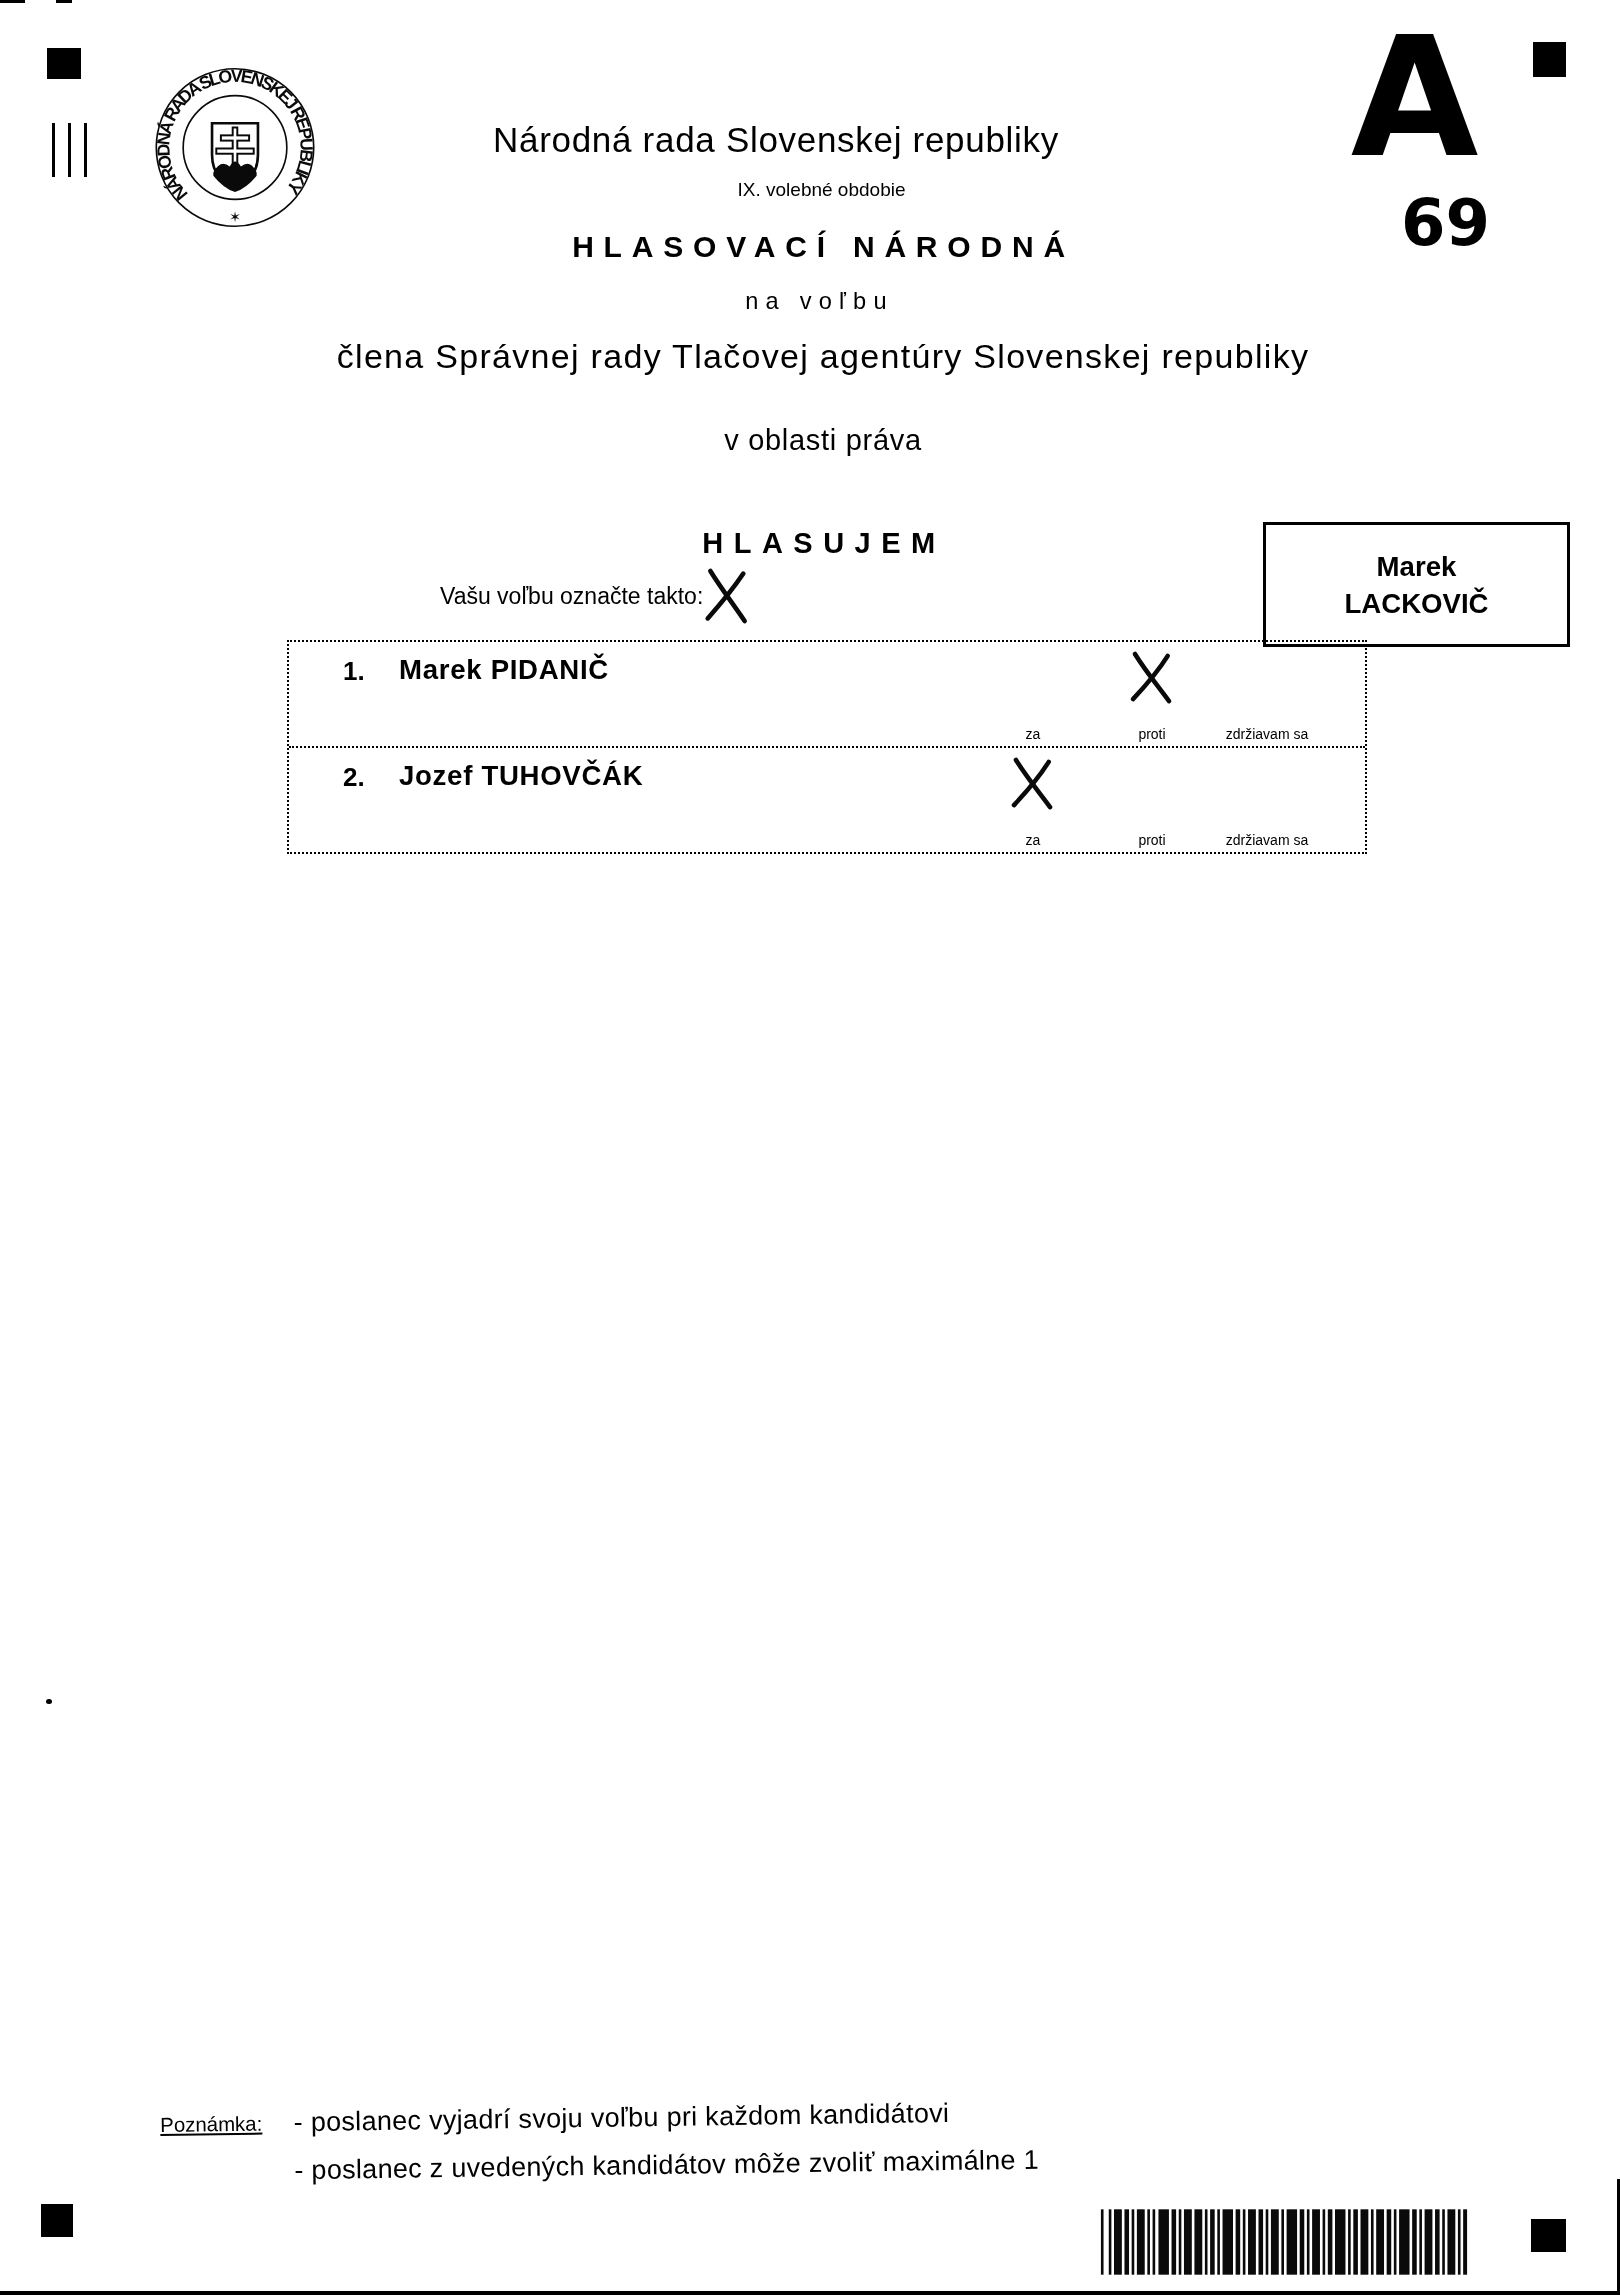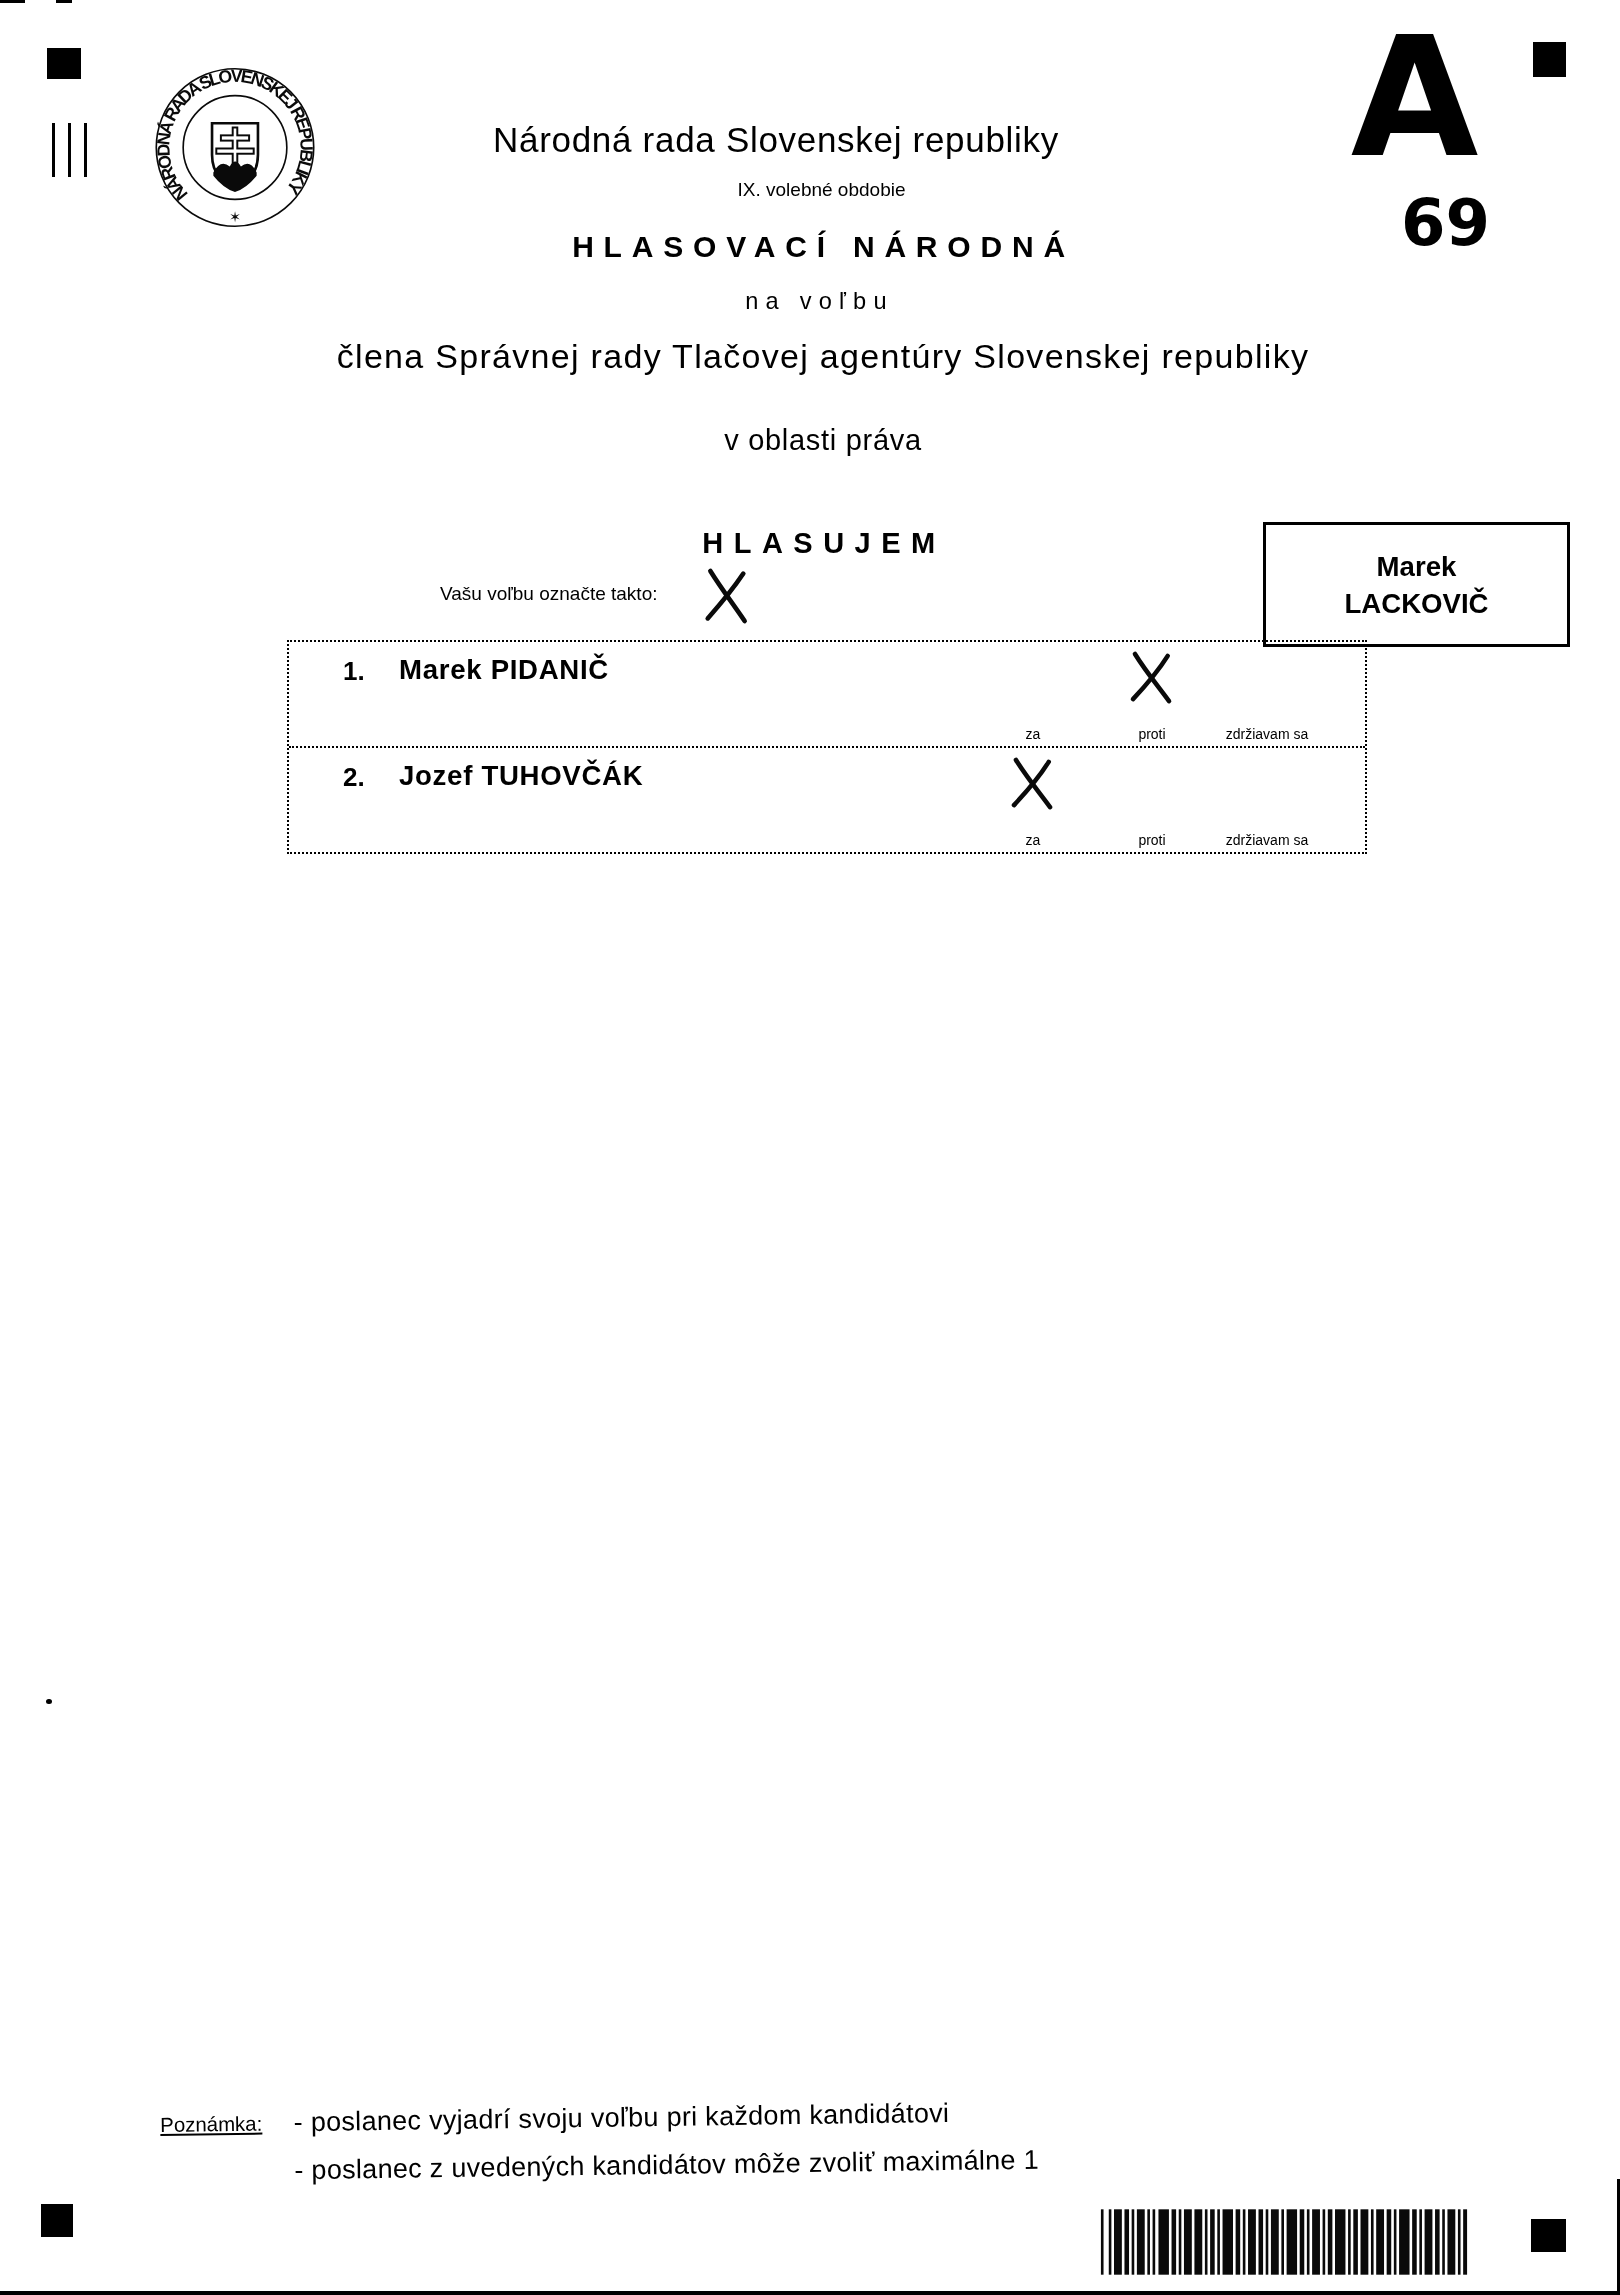--- a/index.html
+++ b/index.html
@@ -16,21 +16,21 @@
   .ctr{text-align:center;}
 
   
   .org-title{left:461px;top:120px;width:630px;font-size:35px;letter-spacing:0.7px;}
   .term{left:690px;top:179px;width:263px;font-size:19px;font-weight:normal;}
   .doc-title{left:561px;top:230px;width:525px;font-size:30px;font-weight:bold;letter-spacing:9.8px;}
   .doc-subtitle{left:688px;top:288px;width:263px;font-size:23.6px;letter-spacing:7.2px;}
   .subject{left:265px;top:337px;width:1116px;font-size:34px;letter-spacing:1.3px;}
   .area{left:626px;top:424px;width:394px;font-size:29px;letter-spacing:0.7px;}
   .vote-heading{left:627px;top:527px;width:394px;font-size:29px;font-weight:bold;letter-spacing:10.5px;}
-  .instruction{left:440px;top:583px;font-size:19px;}
+  .instruction{left:440px;top:583px;font-size:23px;}
 
   
   .ballot-letter{left:1339px;top:16.4px;width:151px;font-size:165px;line-height:165px;font-weight:bold;font-family:"DejaVu Sans", sans-serif;text-align:center;}
   .ballot-number{left:1339px;top:183px;width:151px;font-size:64px;line-height:80px;font-weight:bold;font-family:"DejaVu Sans", sans-serif;text-align:right;}
 
   
   .voter-box{
     left:1263px;top:492px;width:307px;height:125px;
     border:3.3px solid #000;box-sizing:border-box;
     display:flex;flex-direction:column;justify-content:center;align-items:center;margin-top:30px;

